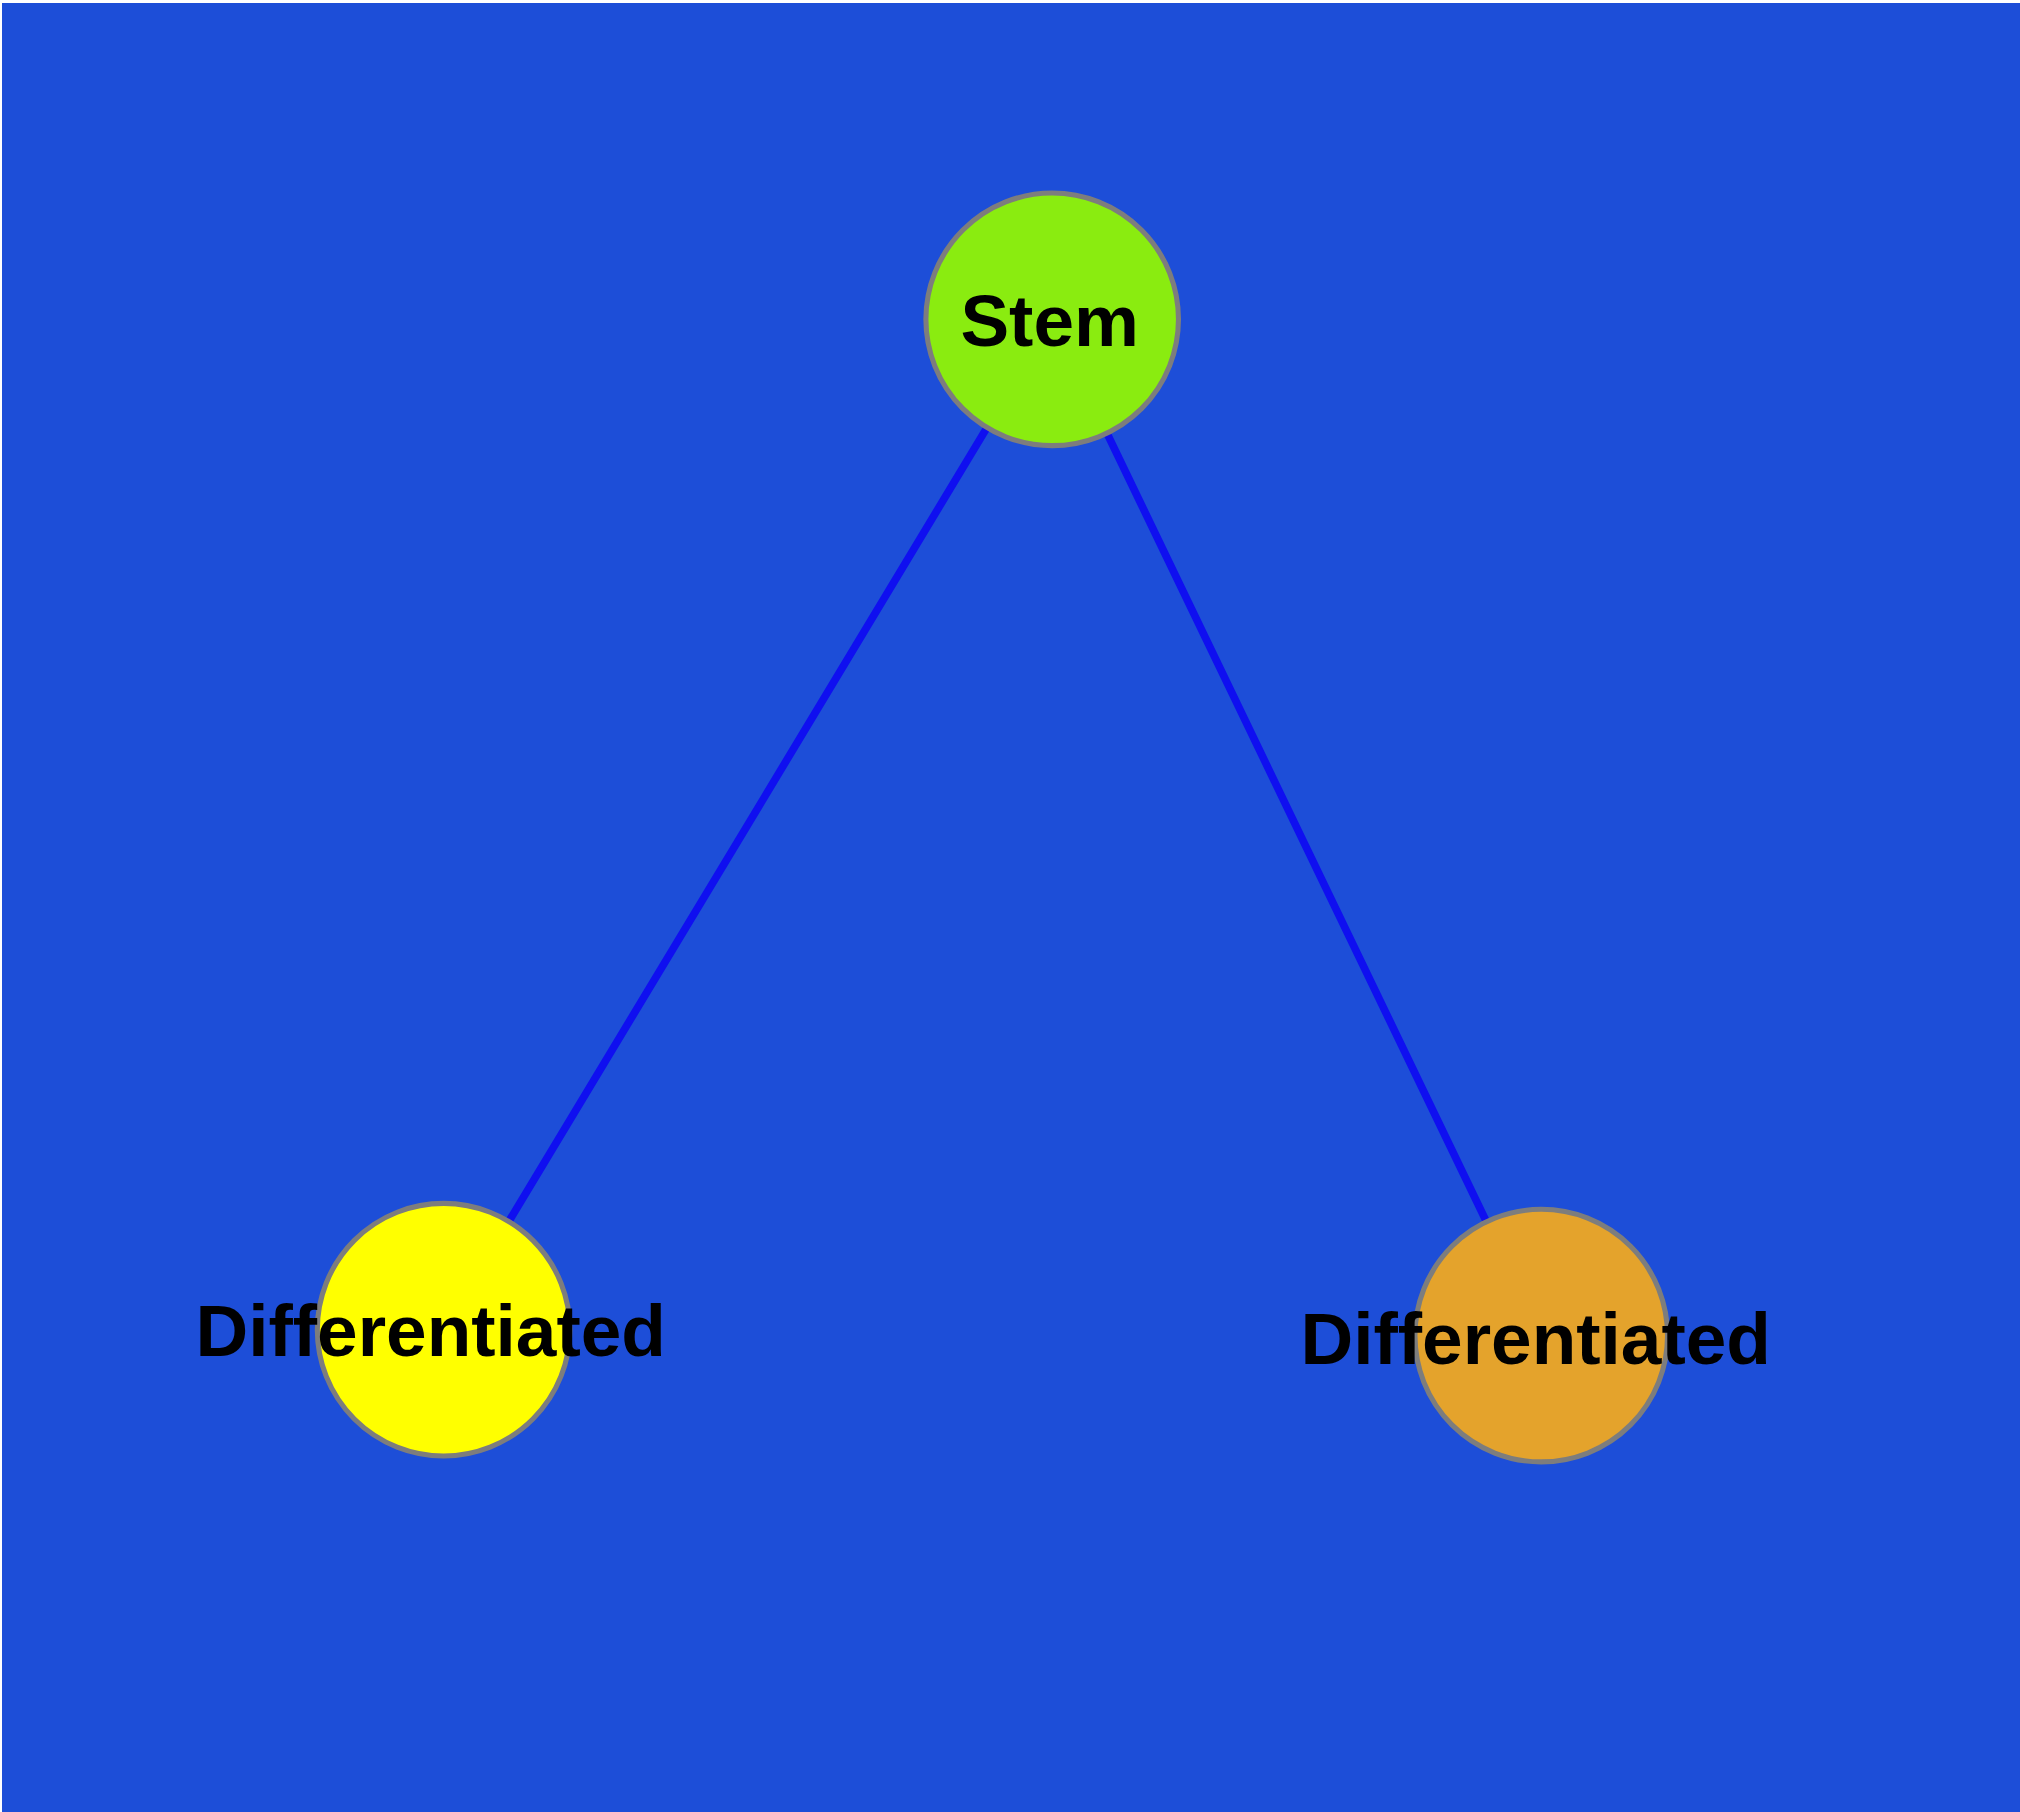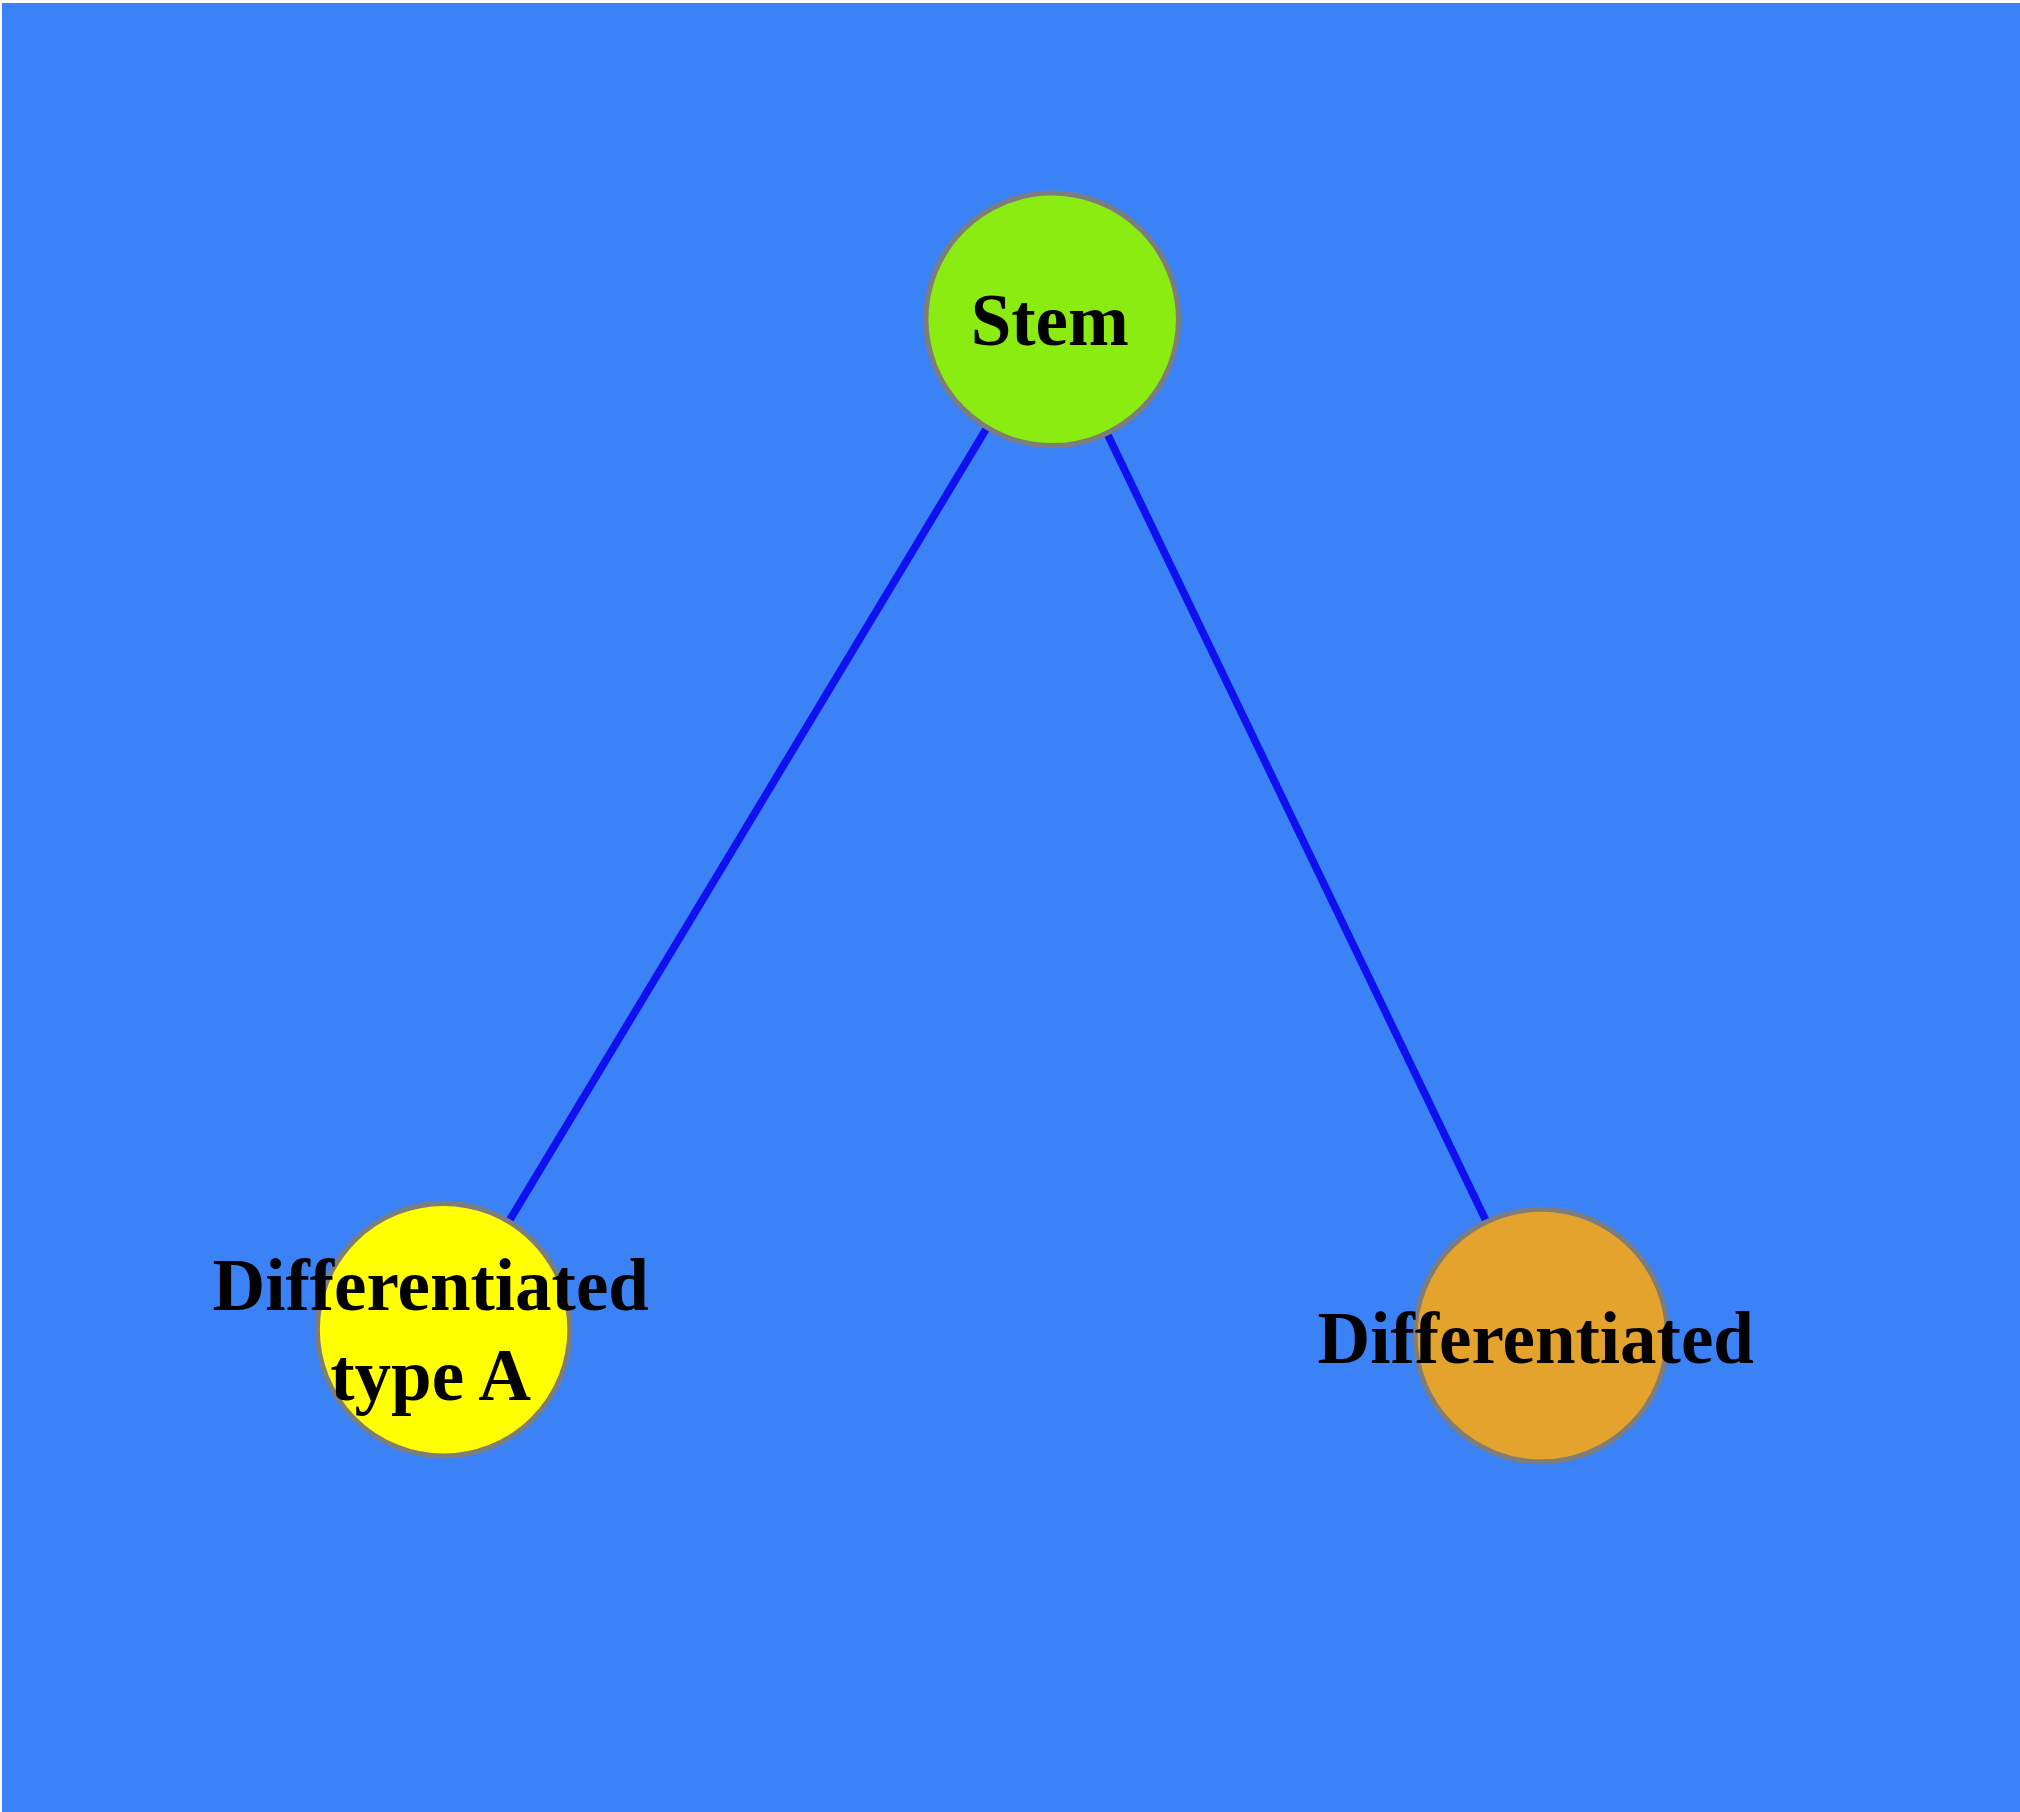--- a/index.html
+++ b/index.html
@@ -10,22 +10,21 @@
     height: 1812px;
     overflow: hidden;
     font-family: "Liberation Sans", "DejaVu Sans", sans-serif;
   }
   .canvas {
     position: absolute;
     left: 1.7px;
     top: 2.5px;
     width: 2019px;
     height: 1810px;
-    background: #3b82f6;
-    font-family: Liberation Serif, serif;
+    background: #1d4ed8;
   }
   svg.graph {
     position: absolute;
     left: 0;
     top: 0;
   }
   .node-label {
     position: absolute;
     transform: translate(-50%, -50%);
     text-align: center;
@@ -52,21 +51,20 @@
     <circle cx="521" cy="1565" r="149" stroke-width="6" fill="#FFFF00" stroke="#7D7D7D"></circle>
     <circle cx="1816" cy="1572" r="149" stroke-width="6" fill="#E4A32C" stroke="#7D7D7D"></circle>
   </svg>
 
   <div class="node-label" style="left:1048px; top:318px;">
     <span>Stem</span>
   </div>
 
   <div class="node-label" style="left:429px; top:1328px;">
     <span>Differentiated</span>
-    <span>type A</span>
   </div>
 
   <div class="node-label" style="left:1534px; top:1336px;">
     <span>Differentiated</span>
   </div>
 
 </div>
 
 
 </body></html>

